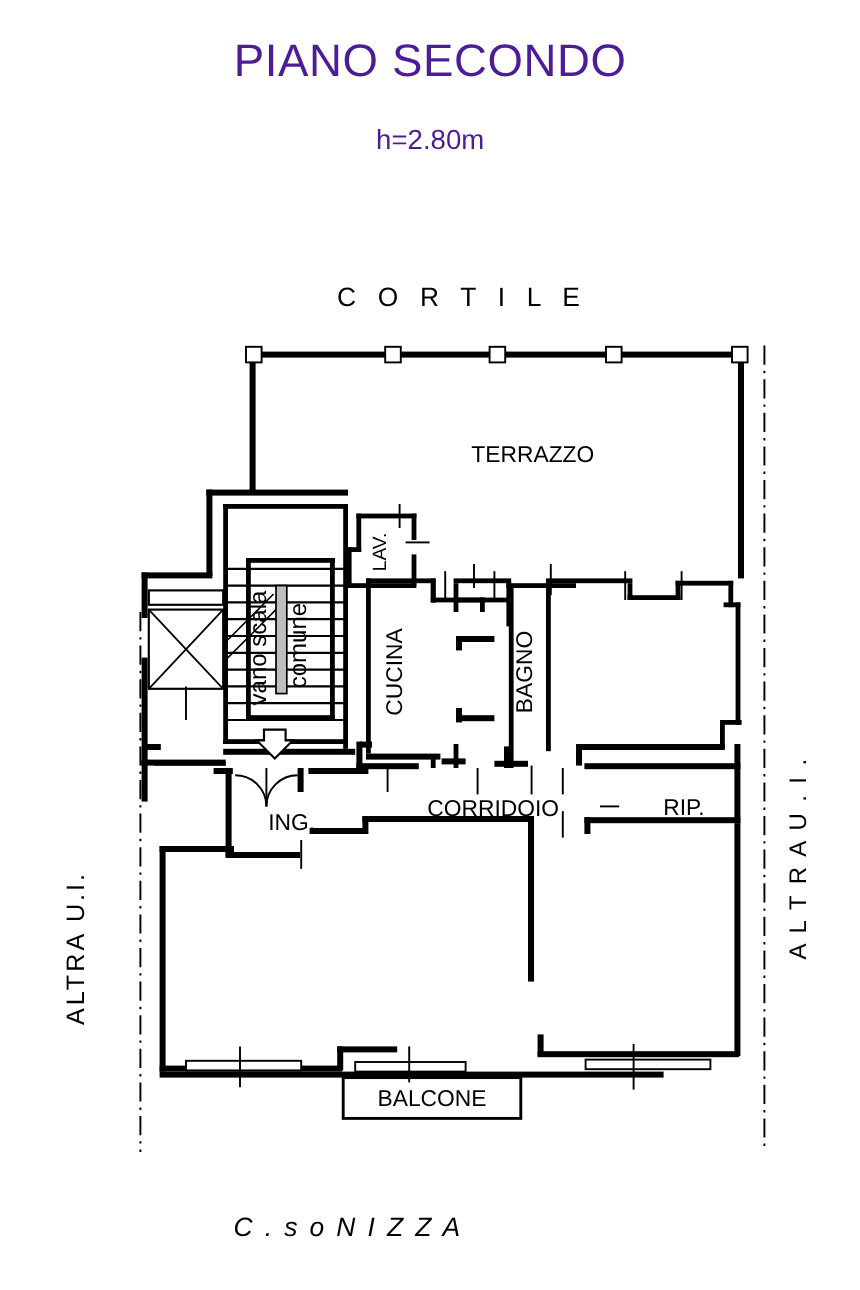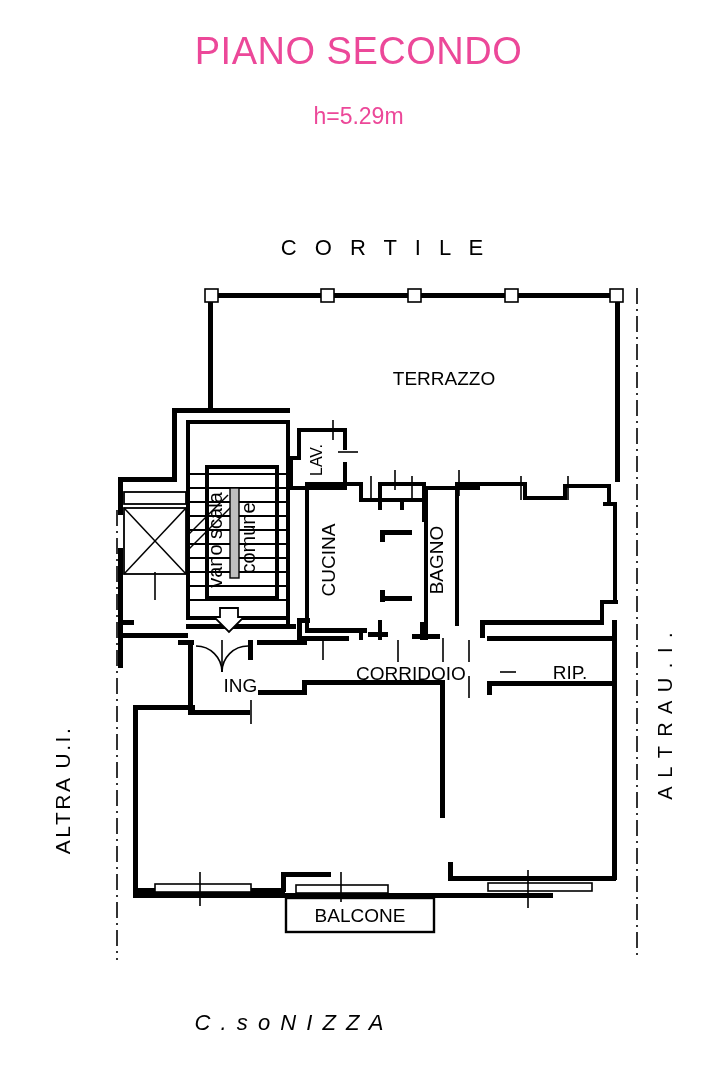--- a/index.html
+++ b/index.html
@@ -7,34 +7,34 @@
     width:717px;height:1075px;
     font-family:"Liberation Sans", sans-serif;
     color:#000;
     overflow:hidden;
     position:relative;
   }
   #sheet{position:absolute;inset:0;width:717px;height:1075px;}
   .ttl{
     position:absolute;left:0;right:0;text-align:center;
     font-family:"Liberation Sans", sans-serif;
-    color:#ec4899;
+    color:#4c1d95;
   }
   #title{top:30px;font-size:38px;letter-spacing:0.5px;}
   #subtitle{top:103px;font-size:23px;letter-spacing:0px;}
   svg{position:absolute;left:0;top:0;}
   text{font-family:"Liberation Sans", sans-serif;fill:#000;}
 </style>
 </head>
 <body>
 
 <div id="sheet">
 
   <div class="ttl" id="title">PIANO SECONDO</div>
-  <div class="ttl" id="subtitle">h=5.29m</div>
+  <div class="ttl" id="subtitle">h=2.80m</div>
 
   <svg width="717" height="1075" viewBox="0 0 717 1075">
 
     <text x="385" y="255" font-size="22" letter-spacing="6" text-anchor="middle">C O R T I L E</text>
 
     <text x="0" y="0" font-size="21" letter-spacing="2.5" text-anchor="middle" transform="translate(70,790) rotate(-90)">ALTRA U.I.</text>
 
     <text x="0" y="0" font-size="20" letter-spacing="2" text-anchor="middle" transform="translate(672,715) rotate(-90)">A L T R A   U . I .</text>
 
     <text x="290" y="1030" font-size="22" letter-spacing="2" text-anchor="middle" font-style="italic">C . s o   N I Z Z A</text>

